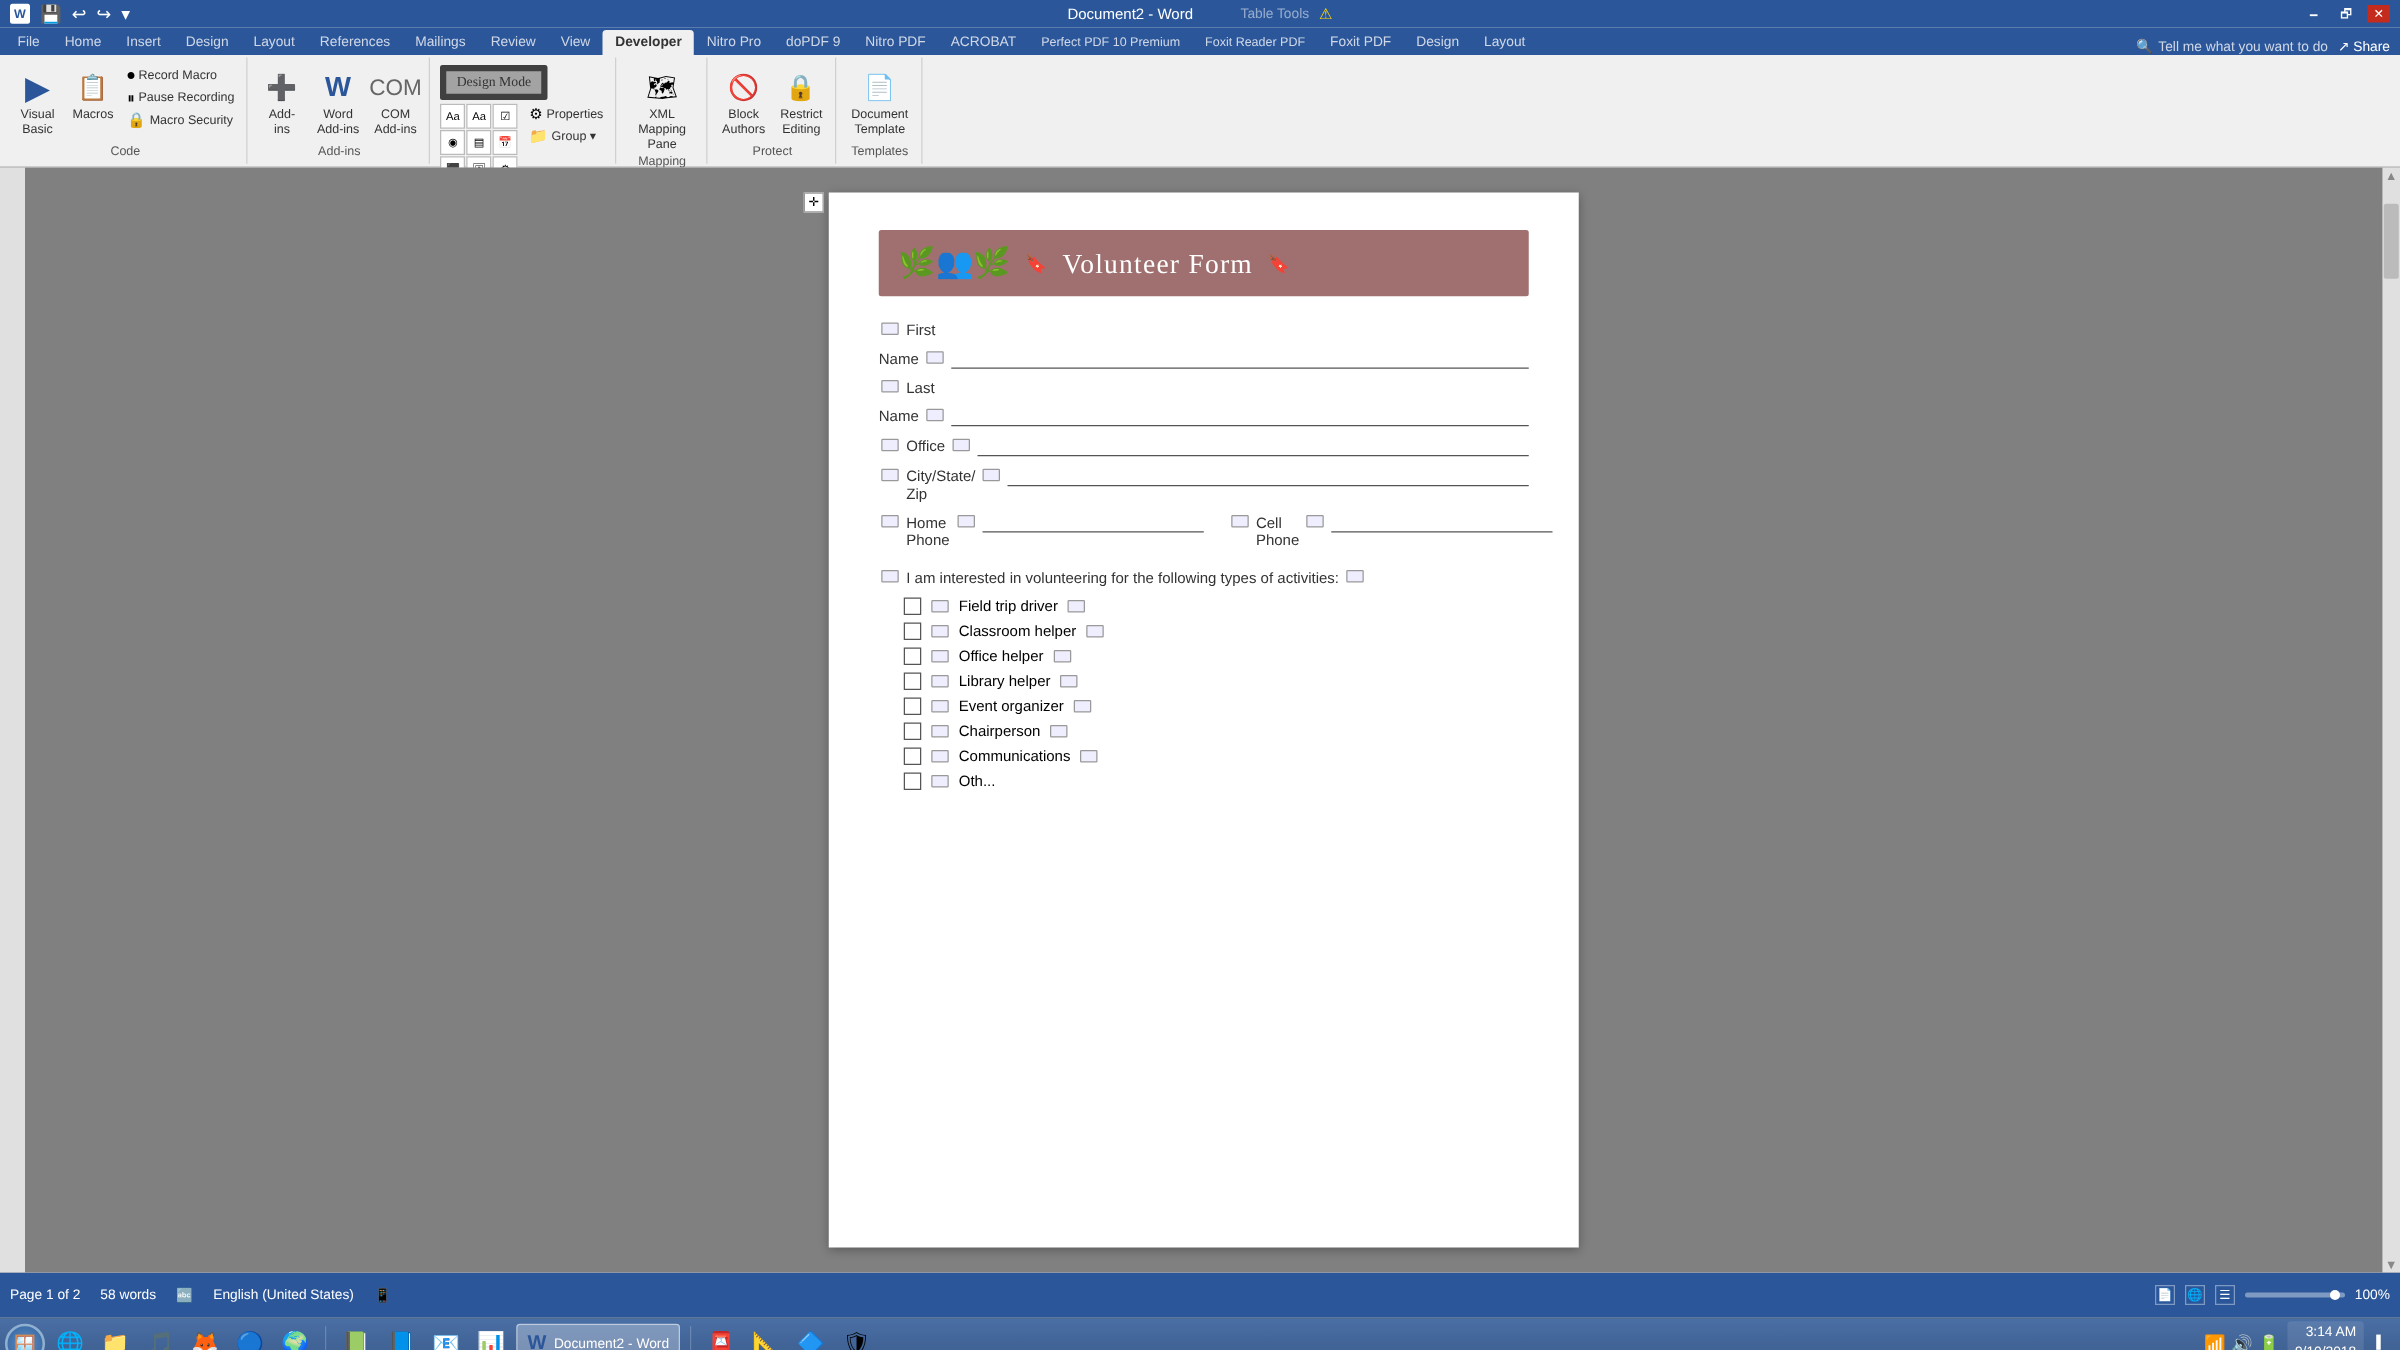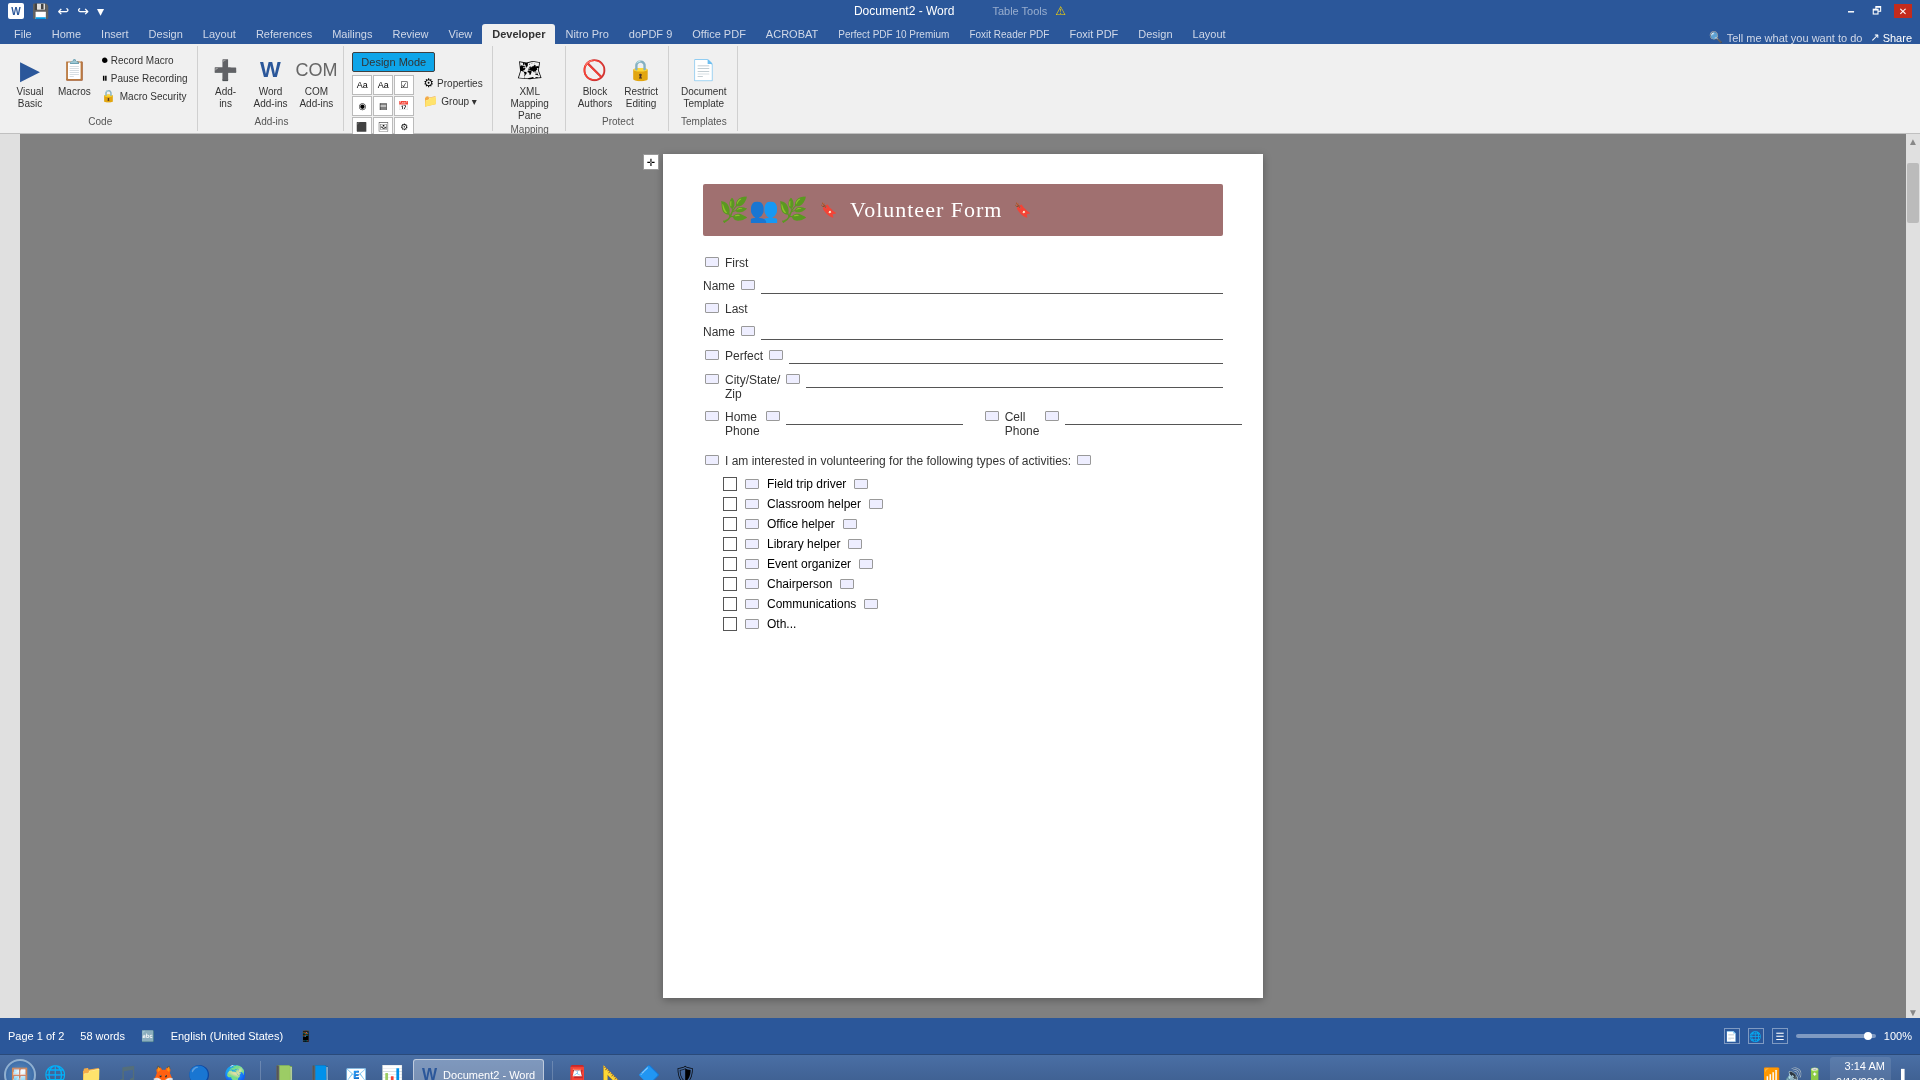--- a/index.html
+++ b/index.html
@@ -67,21 +67,21 @@
     }
     .ribbon-group-content { display: flex; align-items: flex-start; gap: 4px; flex: 1; padding-top: 4px; }
     .ribbon-group-label { font-size: 10px; color: #555; text-align: center; padding-bottom: 2px; }
     .ribbon-btn { display: flex; flex-direction: column; align-items: center; cursor: pointer; padding: 2px 4px; border-radius: 2px; min-width: 40px; }
     .ribbon-btn-icon { width: 32px; height: 32px; display: flex; align-items: center; justify-content: center; font-size: 20px; }
     .ribbon-btn-label { font-size: 10px; text-align: center; color: #333; max-width: 50px; line-height: 1.2; }
     .ribbon-btn-small { display: flex; align-items: center; gap: 3px; cursor: pointer; padding: 1px 3px; border-radius: 2px; white-space: nowrap; }
     .ribbon-btn-small-icon { font-size: 12px; }
     .ribbon-btn-small-label { font-size: 10px; color: #333; }
     .ribbon-col { display: flex; flex-direction: column; gap: 2px; justify-content: center; }
-    .design-mode-btn { background: #0ea5e9; border: 1px solid #404040; padding: 3px 8px; font-size: 11px; cursor: pointer; border-radius: 2px; color: #333; font-weight: 500; }
+    .design-mode-btn { background: #a3a3a3; border: 5px solid #404040; padding: 3px 8px; font-size: 11px; cursor: pointer; border-radius: 2px; color: #333; font-weight: 500; font-family: Liberation Serif, serif; }
 
     
     .controls-grid { display: grid; grid-template-columns: repeat(3, 20px); gap: 1px; }
     .ctrl-icon { width: 20px; height: 20px; border: 1px solid #bbb; background: white; display: flex; align-items: center; justify-content: center; font-size: 9px; cursor: pointer; }
 
     
     .doc-area {
       display: flex;
       background: #a0a0a0;
       height: calc(1080px - 22px - 22px - 90px - 22px - 40px);
@@ -206,21 +206,21 @@
   <div class="ribbon-tab">Insert</div>
   <div class="ribbon-tab">Design</div>
   <div class="ribbon-tab">Layout</div>
   <div class="ribbon-tab">References</div>
   <div class="ribbon-tab">Mailings</div>
   <div class="ribbon-tab">Review</div>
   <div class="ribbon-tab">View</div>
   <div class="ribbon-tab active">Developer</div>
   <div class="ribbon-tab">Nitro Pro</div>
   <div class="ribbon-tab">doPDF 9</div>
-  <div class="ribbon-tab">Office PDF</div>
+  <div class="ribbon-tab">Nitro PDF</div>
   <div class="ribbon-tab">ACROBAT</div>
   <div class="ribbon-tab" style="font-size:10px;">Perfect PDF 10 Premium</div>
   <div class="ribbon-tab" style="font-size:10px;">Foxit Reader PDF</div>
   <div class="ribbon-tab">Foxit PDF</div>
   <div class="ribbon-tab">Design</div>
   <div class="ribbon-tab">Layout</div>
   <div class="ribbon-tabs-right">
     <div class="tell-me">
       <span>🔍</span>
       <span style="color:#d0d8e8;font-size:11px;">Tell me what you want to do</span>
@@ -376,21 +376,21 @@
         <span class="form-label">Last</span>
       </div>
       <div class="form-field-row">
         <span class="form-label">Name</span>
         <span class="form-cc"></span>
         <input type="text" class="form-underline" style="">
       </div>
 
       <div class="form-field-row" style="margin-top:8px;">
         <span class="form-cc"></span>
-        <span class="form-label">Perfect</span>
+        <span class="form-label">Office</span>
         <span class="form-cc"></span>
         <input type="text" class="form-underline" style="">
       </div>
 
       <div class="form-field-row">
         <span class="form-cc"></span>
         <span class="form-label">City/State/<br>Zip</span>
         <span class="form-cc"></span>
         <input type="text" class="form-underline" style="">
       </div>

